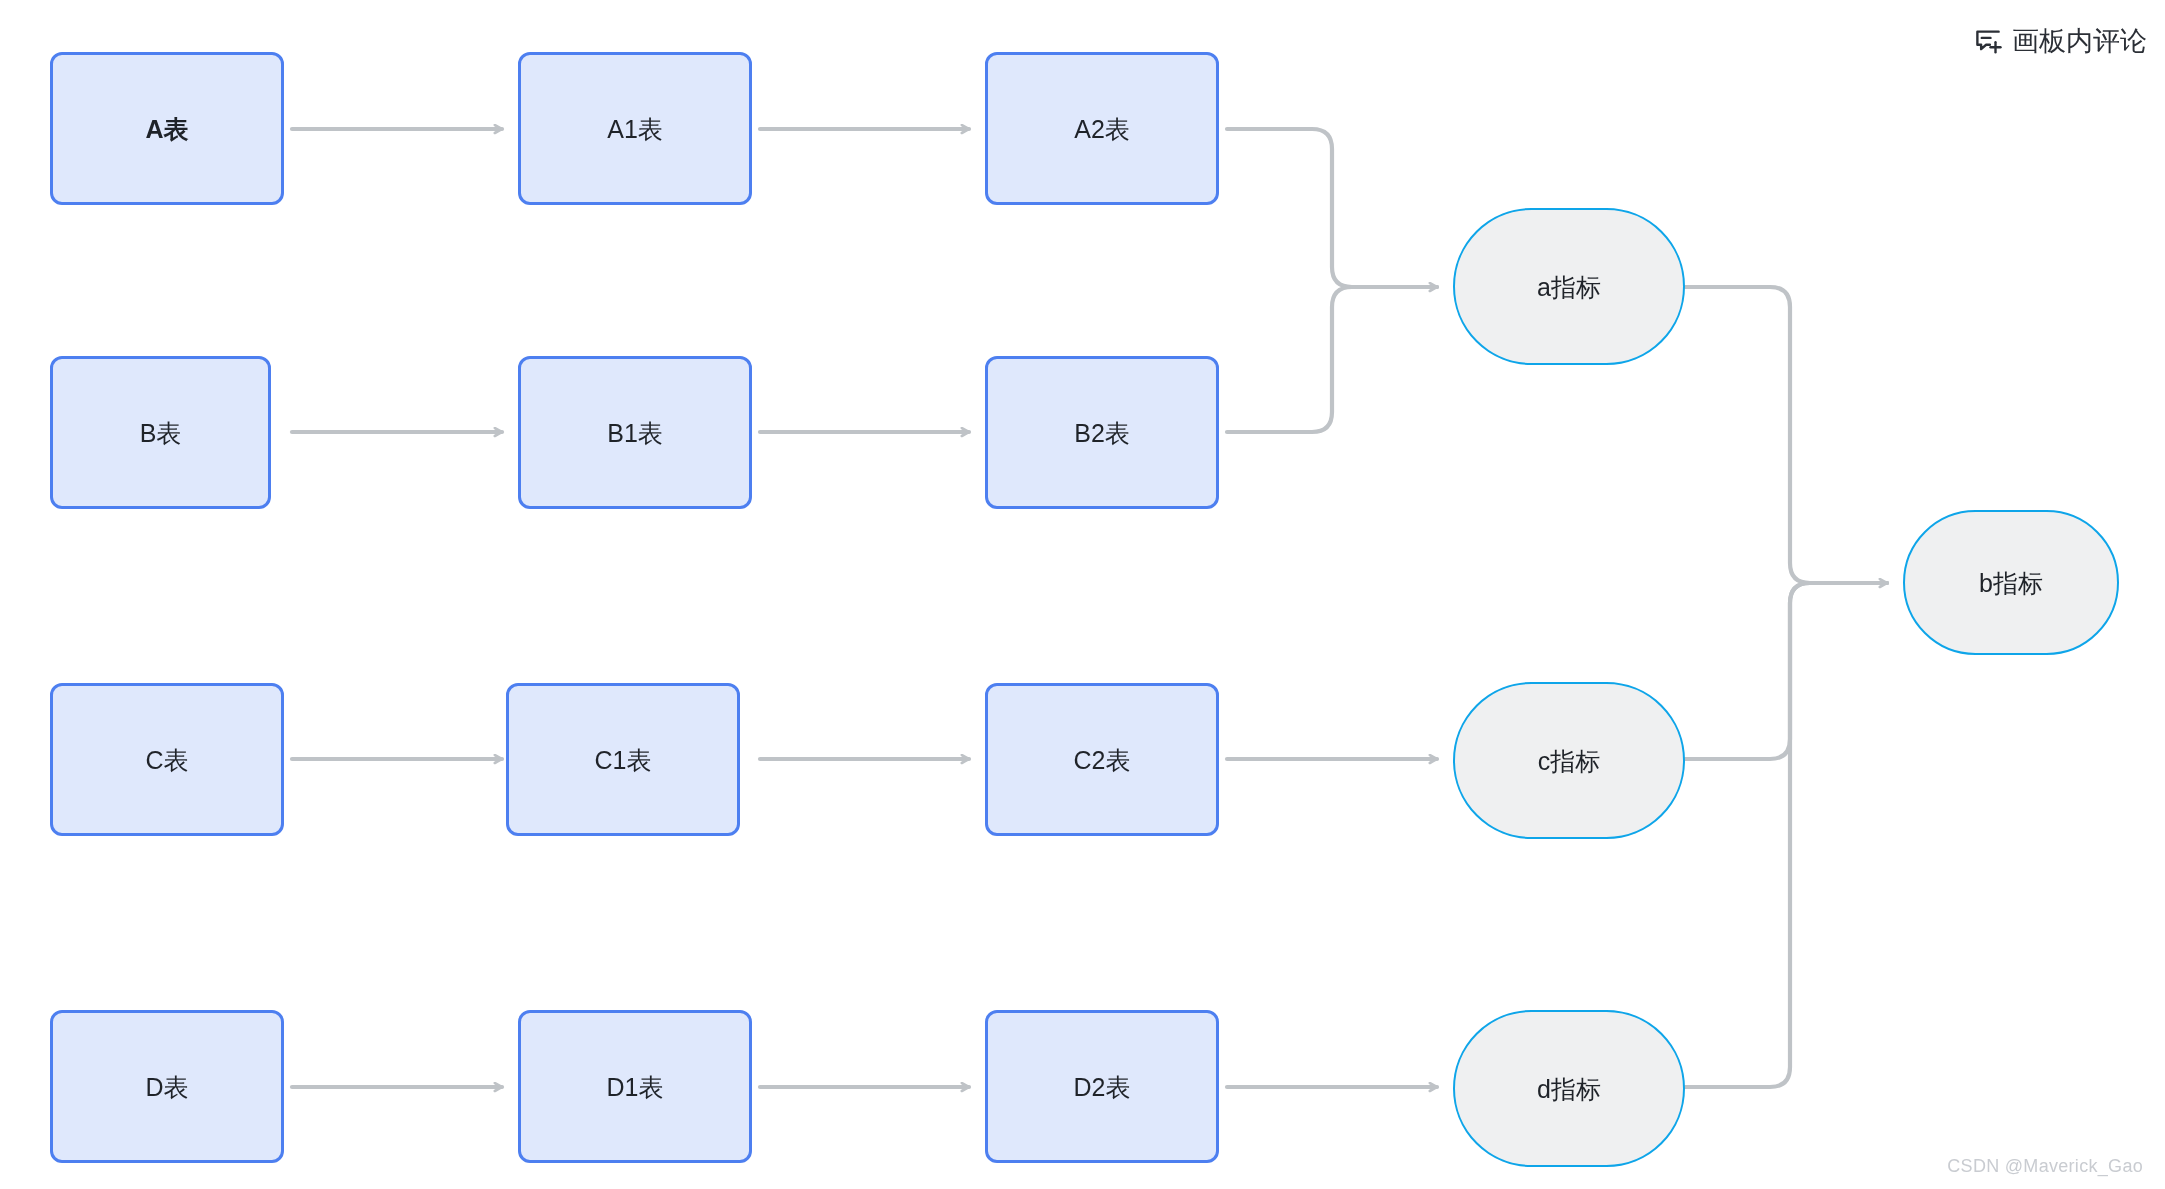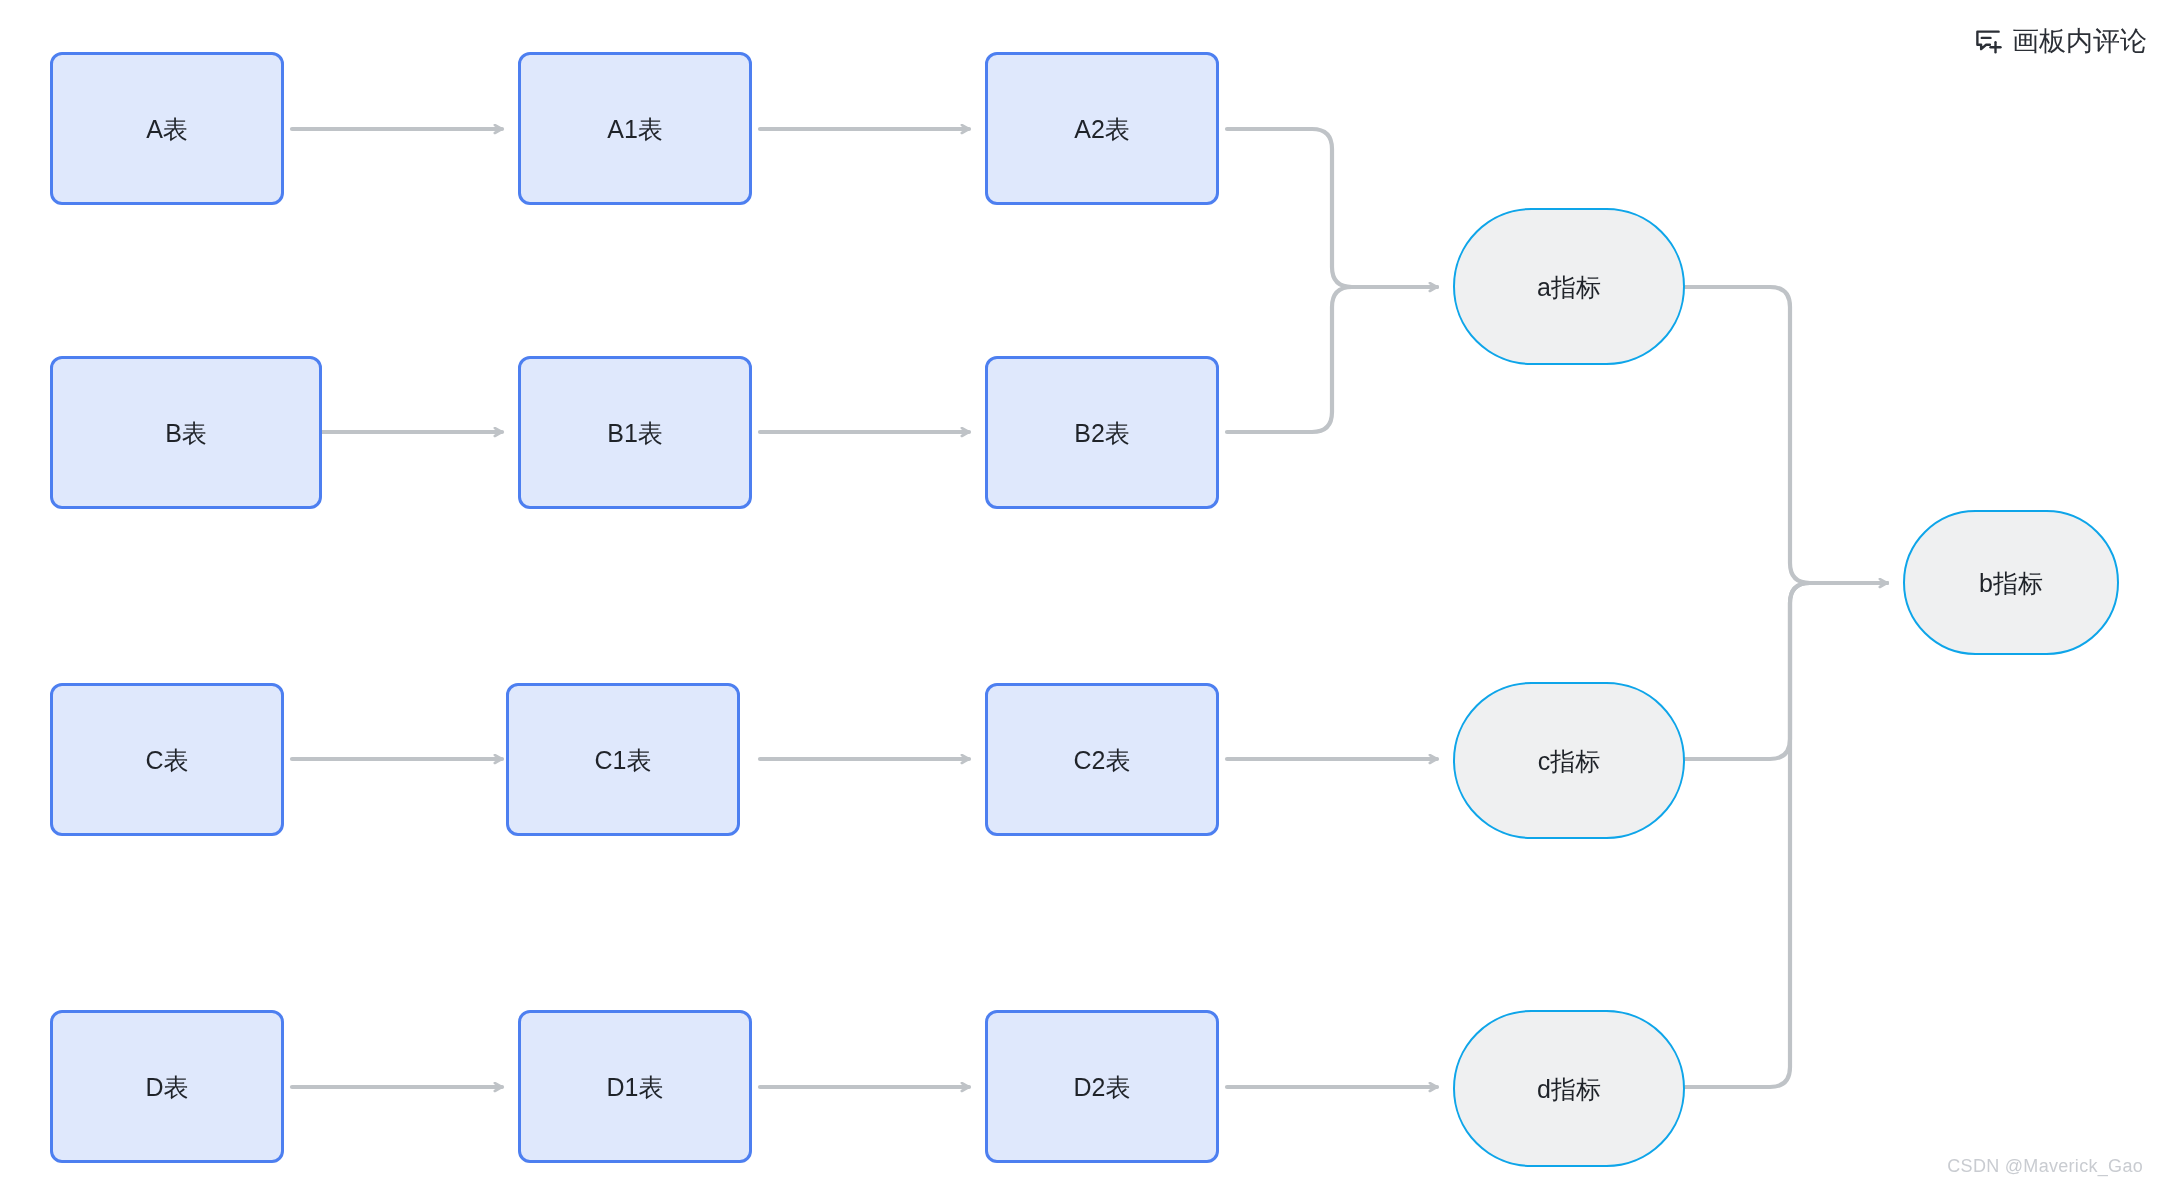--- a/index.html
+++ b/index.html
@@ -120,31 +120,31 @@
                Q 1790 583 1810 583 L 1887 583"></path>
 
       <path d="M 1685 759 L 1770 759 Q 1790 759 1790 739 L 1790 603
                Q 1790 583 1810 583 L 1887 583" marker-end="url(#arrowhead)"></path>
 
       <path d="M 1685 1087 L 1770 1087 Q 1790 1087 1790 1067 L 1790 603
                Q 1790 583 1810 583 L 1887 583"></path>
     </g>
   </svg>
 
-  <div class="node table-node" style="left:50px; top:52px; width:234px; height:153px;">
+  <div class="node table-node" style="left:50px; top:52px; width:234px; height:153px;font-weight:bold;">
     <span class="node-label">A表</span>
   </div>
   <div class="node table-node" style="left:518px; top:52px; width:234px; height:153px;">
     <span class="node-label">A1表</span>
   </div>
   <div class="node table-node" style="left:985px; top:52px; width:234px; height:153px;">
     <span class="node-label">A2表</span>
   </div>
 
-  <div class="node table-node" style="left:50px; top:356px; width:272px; height:153px;">
+  <div class="node table-node" style="left:50px; top:356px; width:221px; height:153px;">
     <span class="node-label">B表</span>
   </div>
   <div class="node table-node" style="left:518px; top:356px; width:234px; height:153px;">
     <span class="node-label">B1表</span>
   </div>
   <div class="node table-node" style="left:985px; top:356px; width:234px; height:153px;">
     <span class="node-label">B2表</span>
   </div>
 
   <div class="node table-node" style="left:50px; top:683px; width:234px; height:153px;text-align:right;">

